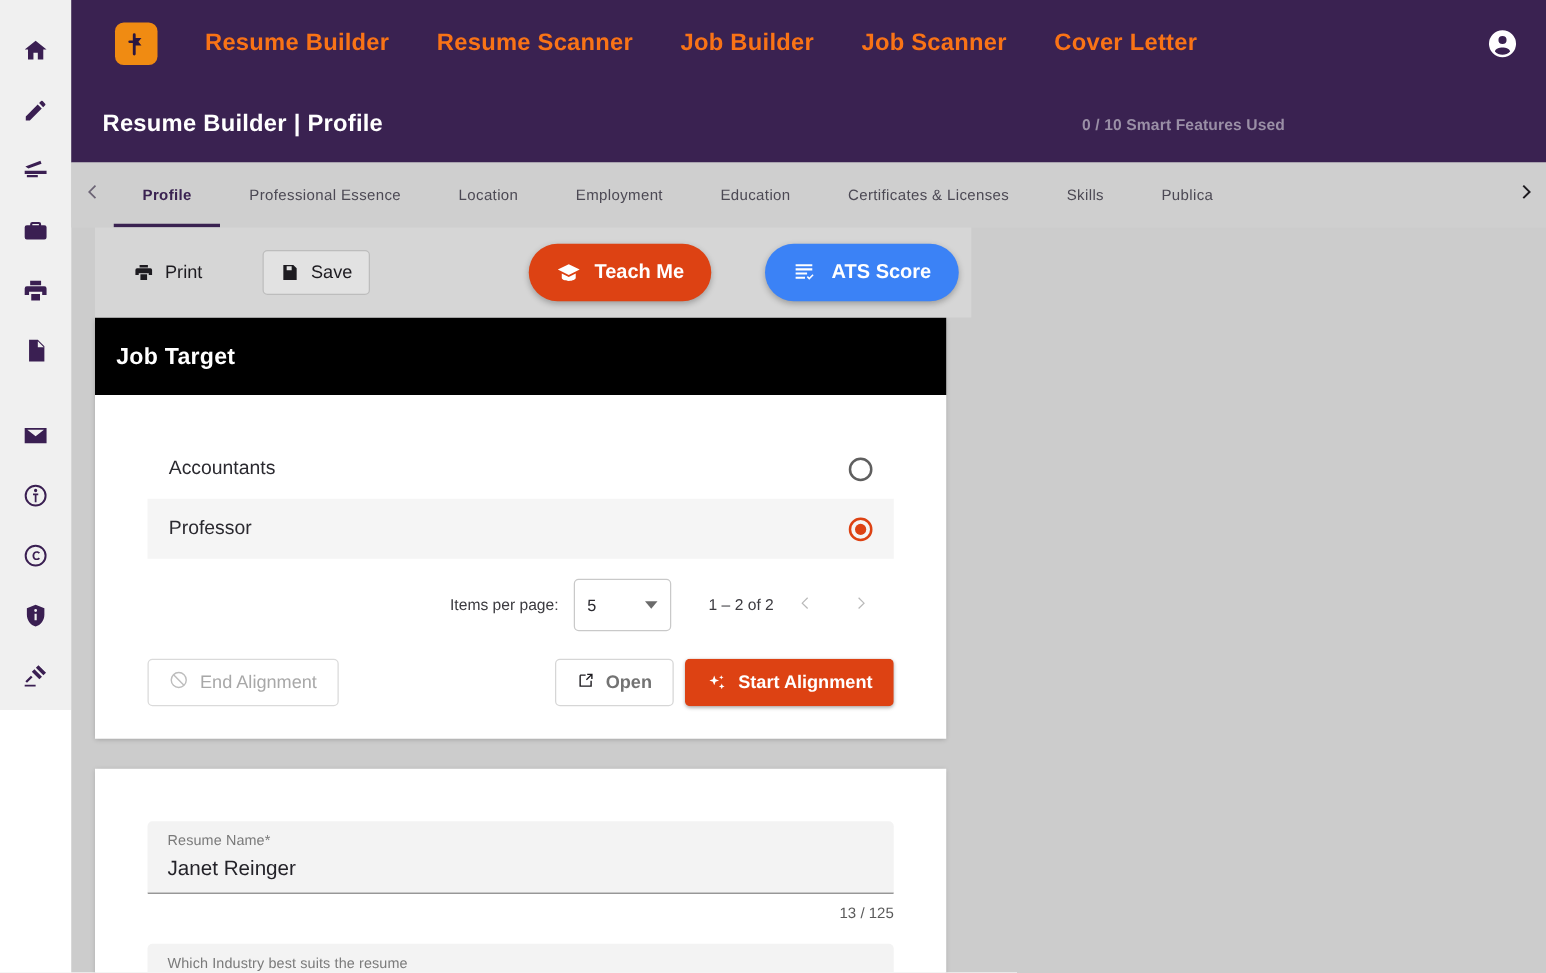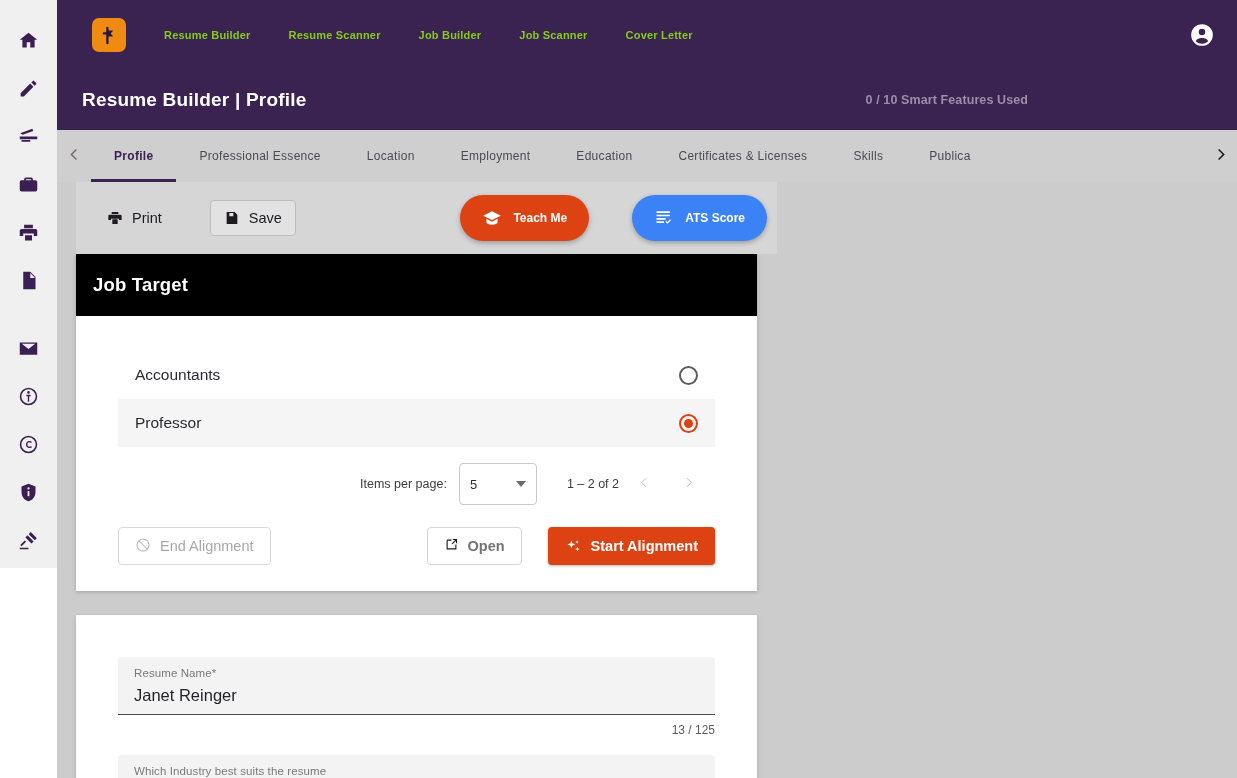--- a/index.html
+++ b/index.html
@@ -55,22 +55,22 @@
   #logo {
     width: 34px; height: 34px;
     background: #f08b12;
     border-radius: 7px;
     display: flex; align-items: center; justify-content: center;
     flex: 0 0 auto;
     cursor: pointer;
   }
   #logo svg { width: 21px; height: 21px; display: block; }
   .navlink {
-    color: #84cc16;
-    font-size: 11px;
+    color: #f97316;
+    font-size: 19px;
     font-weight: bold;
     letter-spacing: .2px;
     margin-left: 38px;
     white-space: nowrap;
     cursor: pointer;
   }
   .navlink:first-of-type { margin-left: 39px; }
   #account-icon {
     margin-left: auto;
     width: 26px; height: 26px;
@@ -145,21 +145,21 @@
     background: transparent; border: none; border-radius: 4px;
     cursor: pointer;
     font-family: "Liberation Sans", sans-serif;
   }
   .tbtn.outlined { border: 1px solid #bdbdbd; background: #e2e2e2; }
   .tbtn svg { width: 16px; height: 16px; fill: #1d1b20; display:block; }
   .pill {
     display: flex; align-items: center; gap: 11px;
     height: 46px; padding: 0 22px;
     border-radius: 23px;
-    font-size: 12px; font-weight: bold; color: #ffffff;
+    font-size: 16px; font-weight: bold; color: #ffffff;
     border: none; cursor: pointer;
     box-shadow: 0 2px 5px rgba(0,0,0,.28);
     font-family: "Liberation Sans", sans-serif;
     white-space: nowrap;
   }
   #btn-teach-me { background: #dd4213; margin-left: auto; }
   #btn-ats-score { background: #3b82f6; margin-left: 8px; margin-right: 2px; }
   .pill svg { width: 20px; height: 20px; fill: #ffffff; display:block; }
 
   
@@ -236,21 +236,21 @@
   #btn-end-alignment {
     background: #ffffff; border-color: #dadada; color: #a8a8a8;
     font-weight: normal; cursor: default;
   }
   #btn-end-alignment svg { width: 16px; height: 16px; stroke: #bdbdbd; fill:none; stroke-width:1.7; }
   #btn-open {
     margin-left: auto; background: #ffffff; border-color: #d6d6d6; color: #737373;
   }
   #btn-open svg { width: 15px; height: 15px; stroke: #1d1b20; fill:none; stroke-width:1.8; }
   #btn-start-alignment {
-    margin-left: 26px; background: #dd4213; color: #ffffff;
+    margin-left: 9px; background: #dd4213; color: #ffffff;
     box-shadow: 0 1px 3px rgba(0,0,0,.3);
   }
   #btn-start-alignment svg { width: 17px; height: 17px; fill:#ffffff; display:block; }
 
   
   #details-card {
     width: 681px; margin-top: 24px;
     background: #ffffff;
     box-shadow: 0 1px 4px rgba(0,0,0,.18);
     padding: 42px 42px 0 42px;

